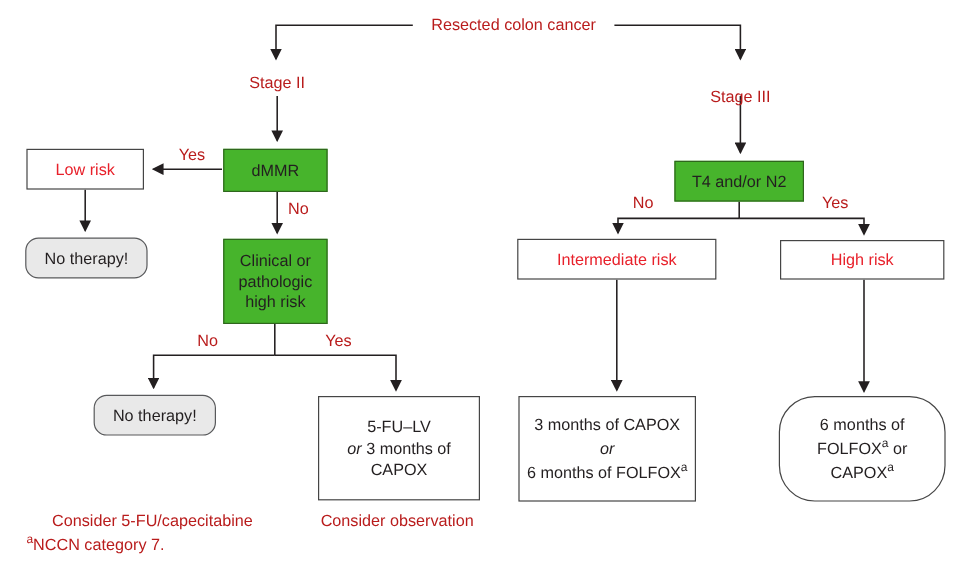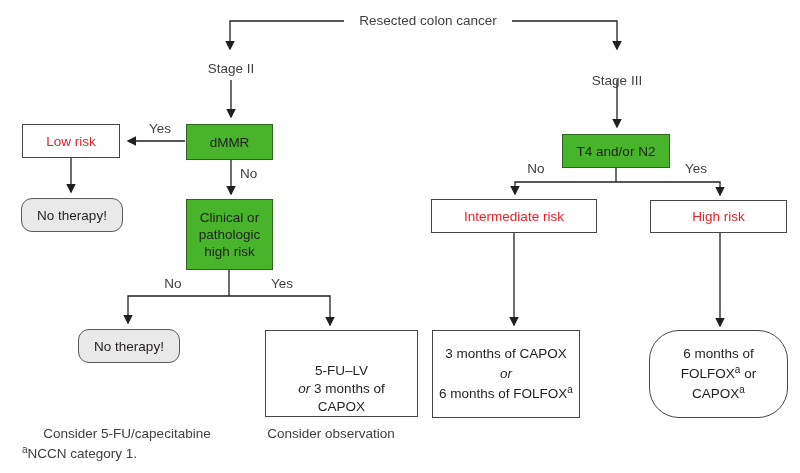--- a/index.html
+++ b/index.html
@@ -14,21 +14,21 @@
   #connectors{position:absolute;left:0;top:0;width:800px;height:473px;}
   .box{
     position:absolute;box-sizing:border-box;
     display:flex;flex-direction:column;align-items:center;justify-content:center;
     text-align:center;font-size:13.5px;line-height:17px;
     background:#ffffff;border:1.4px solid #454545;
   }
   .box.green{background:#47b42c;border-color:#2f661d;}
   .box.gray{background:#e9e9e9;border-color:#58595b;border-radius:11px;}
   .red{color:#e8212b;}
-  .lbl{position:absolute;font-size:13.5px;line-height:15px;white-space:nowrap;color:#404040;}
+  .lbl{position:absolute;font-size:13.5px;line-height:15px;white-space:nowrap;color:#b91c1c;}
   .cx{transform:translateX(-50%);}
   .it{font-style:italic;}
   sup{font-size:10px;line-height:0;vertical-align:super;}
   .lh18{line-height:18px;}
   .lh20{line-height:20px;}
 </style>
 </head>
 <body>
 
 <div id="canvas">
@@ -88,21 +88,21 @@
     <div>high risk</div>
   </div>
 
   <div class="lbl cx" style="left:173px;top:276px;">No</div>
   <div class="lbl cx" style="left:282px;top:276px;">Yes</div>
 
   <div class="box gray" style="left:78px;top:329px;width:102px;height:34px;">
     <span>No therapy!</span>
   </div>
 
-  <div class="box lh18" style="left:265px;top:330px;width:153px;height:87px;justify-content:flex-end;">
+  <div class="box lh18" style="left:265px;top:330px;width:135px;height:87px;">
     <div>5-FU–LV</div>
     <div><span class="it">or</span><span> 3 months of</span></div>
     <div>CAPOX</div>
   </div>
 
   <div class="lbl cx" style="left:127px;top:426px;">Consider 5-FU/capecitabine</div>
   <div class="lbl cx" style="left:331px;top:426px;">Consider observation</div>
 
   <div class="box green" style="left:562px;top:134px;width:108px;height:34px;">
     <span>T4 and/or N2</span>
@@ -124,15 +124,15 @@
     <div class="it">or</div>
     <div><span>6 months of FOLFOX</span><sup>a</sup></div>
   </div>
 
   <div class="box lh20" style="left:649px;top:330px;width:139px;height:88px;border-radius:30px;">
     <div>6 months of</div>
     <div><span>FOLFOX</span><sup>a</sup><span> or</span></div>
     <div><span>CAPOX</span><sup>a</sup></div>
   </div>
 
-  <div class="lbl" style="left:22px;top:446px;"><sup>a</sup><span>NCCN category 1.</span></div>
+  <div class="lbl" style="left:22px;top:446px;"><sup>a</sup><span>NCCN category 7.</span></div>
 
 </div>
 
 </body></html>

